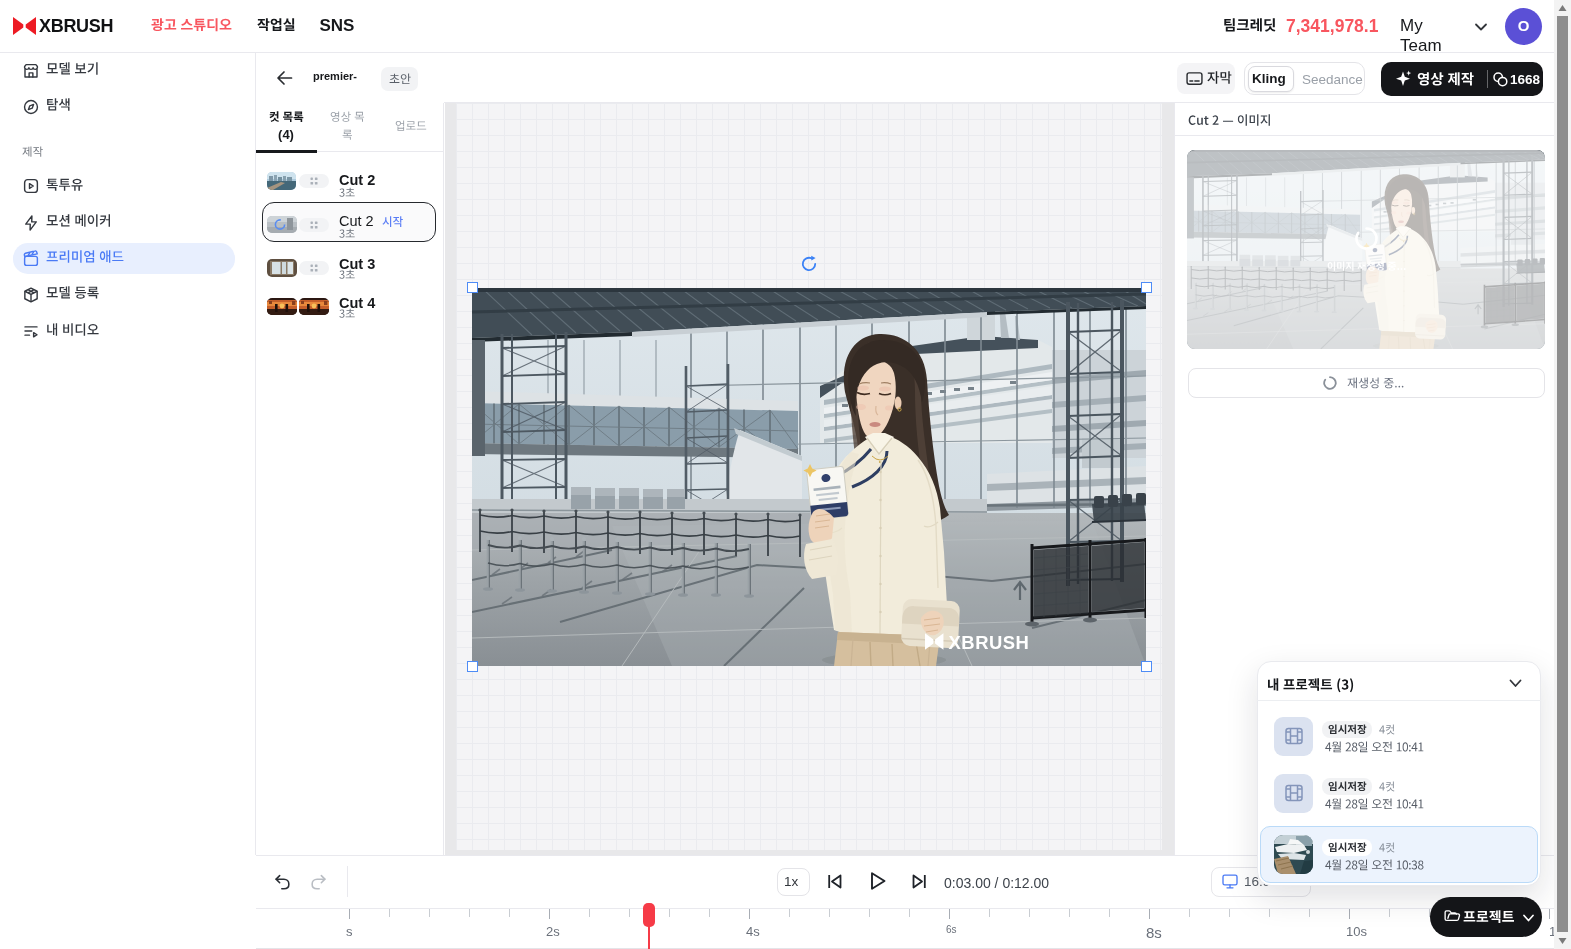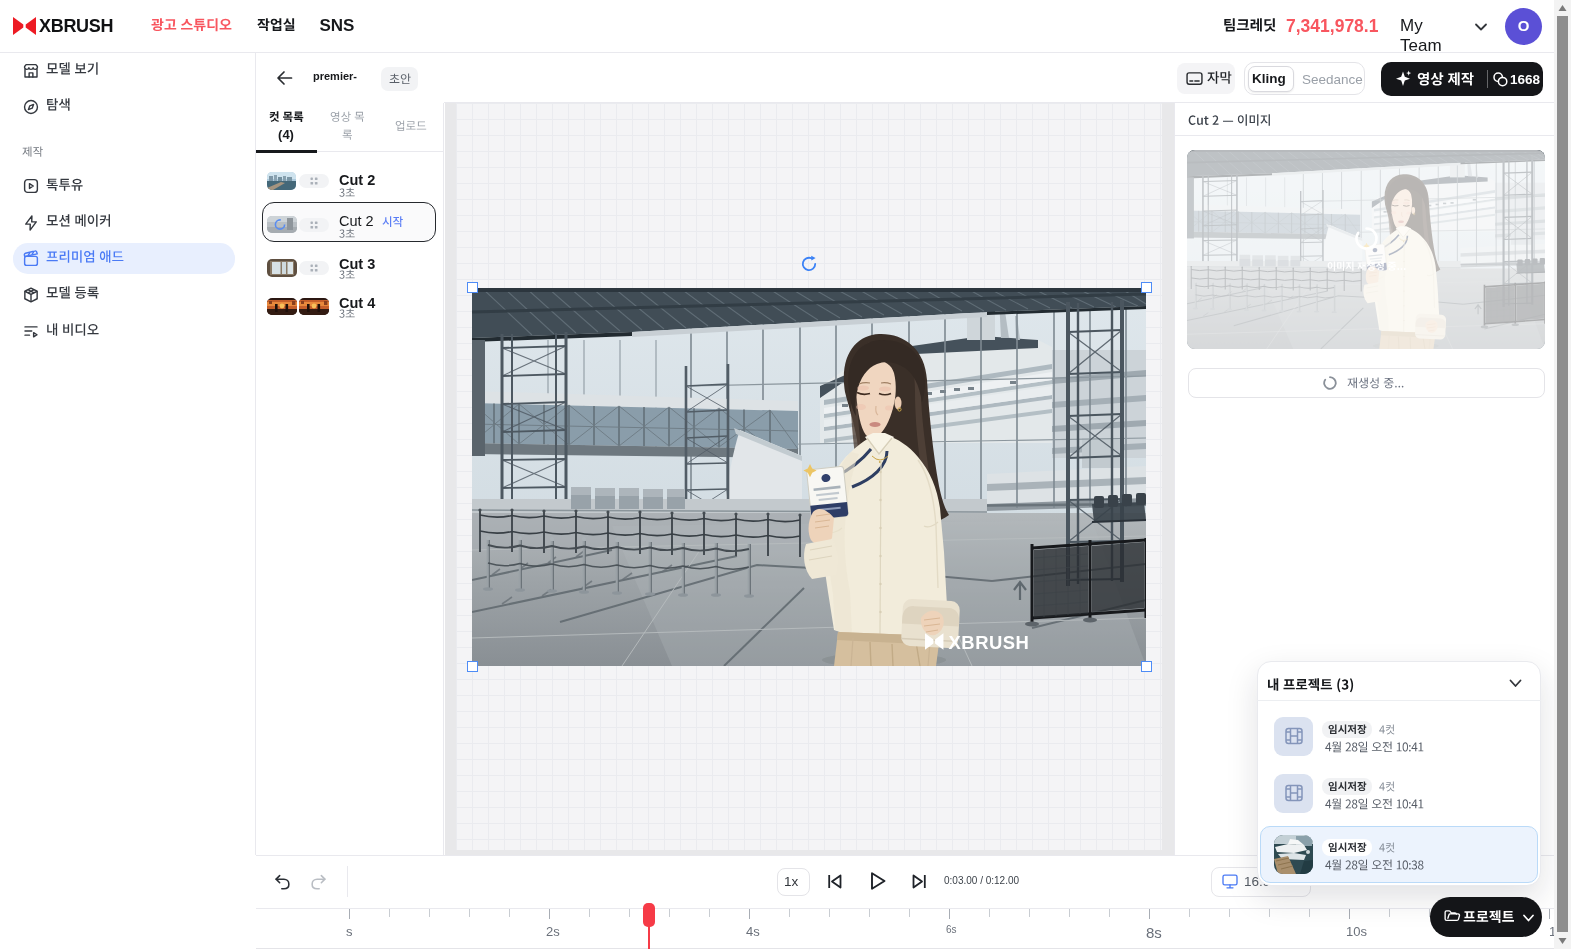--- a/index.html
+++ b/index.html
@@ -342,21 +342,21 @@
     </svg>
 <svg class="i" style="left:869px;top:871px" width="18" height="20" viewBox="0 0 18 20">
       <path d="M3 2.2 L15.5 10 L3 17.8 Z" fill="none" stroke="#1f2329" stroke-width="1.9" stroke-linejoin="round"></path>
     </svg>
 <svg class="i" style="left:911px;top:873px" width="16" height="17" viewBox="0 0 16 17">
       <g fill="none" stroke="#1f2329" stroke-width="1.8" stroke-linejoin="round">
         <path d="M13.8 2 L13.8 15"></path>
         <path d="M2.5 2.5 L11 8.5 L2.5 14.5 Z"></path>
       </g>
     </svg>
-<div class="a" style="left:944px;top:874.5px;font-size:10px;color:#3d434b">0:03.00 / 0:12.00</div>
+<div class="a" style="left:944px;top:874.5px;font-size:14px;color:#3d434b">0:03.00 / 0:12.00</div>
 <div class="a" style="left:1211px;top:867px;width:100px;height:30px;border-radius:8px;border:1px solid #e6e6ea;background:#fff"></div>
 <svg class="i" style="left:1222px;top:874px" width="16" height="15" viewBox="0 0 24 22">
       <g fill="none" stroke="#4a7af5" stroke-width="2">
         <rect x="1.5" y="1.5" width="21" height="14.5" rx="2.5"></rect>
         <path d="M12 16 L12 20 M7.5 20.5 L16.5 20.5" stroke-linecap="round"></path>
       </g>
     </svg>
 <div class="a" style="left:1244px;top:874px;font-size:13.5px;color:#565c64">16:9</div>
 <div class="a" style="left:256px;top:908px;width:1315px;height:41px;background:#fff;border-top:1px solid #e9e9ee;border-bottom:1px solid #e4e4e8"></div>
 <div class="a" style="left:349.0px;top:909px;width:1px;height:10px;background:#a8adb4"></div>

